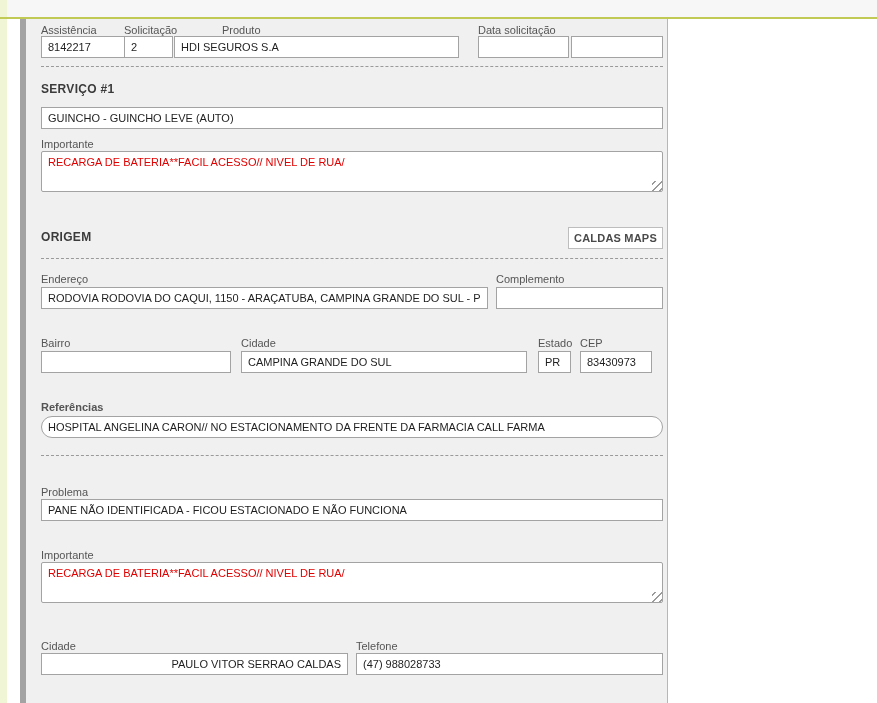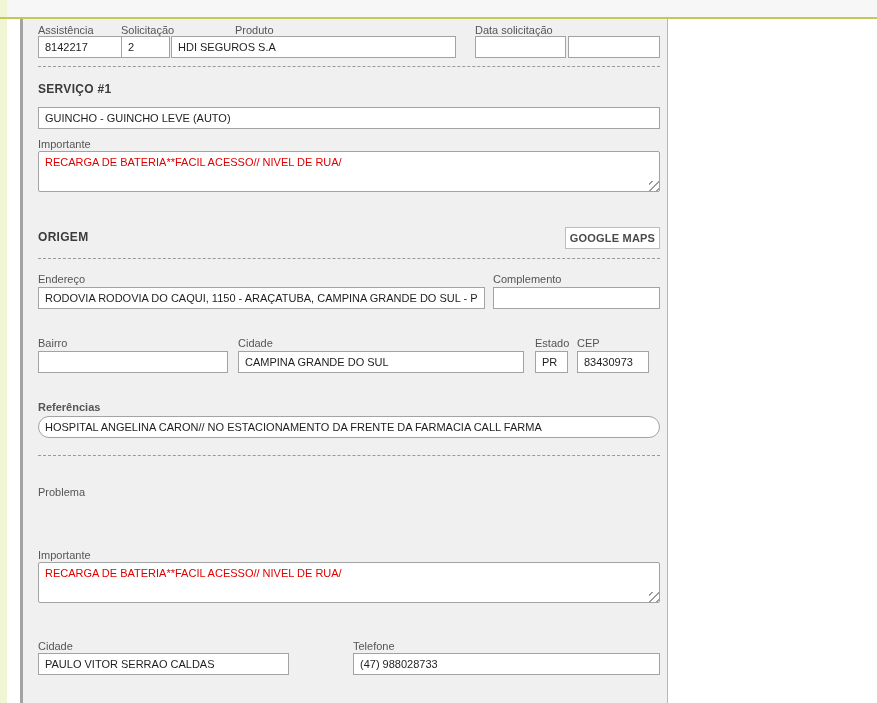--- a/index.html
+++ b/index.html
@@ -8,21 +8,21 @@
     background:#ffffff;
     font-family:"Liberation Sans","DejaVu Sans",sans-serif;
     -webkit-font-smoothing:antialiased;
   }
   .left-strip{position:absolute;left:0;top:0;width:7px;height:703px;background:var(--strip,#eff5d5);}
   .top-bar{position:absolute;left:7px;top:0;width:870px;height:17px;background:#f7f7f7;}
   .accent-line{position:absolute;left:0;top:17px;width:877px;height:2px;background:var(--accent,#c0ca55);}
   .panel{
     position:absolute;left:20px;top:19px;width:648px;height:684px;
     background:var(--panel-bg,#f0f0f0);
-    border-left:3px solid #a3a3a3;border-right:1px solid #b7b7b7;
+    border-left:6px solid #a3a3a3;border-right:1px solid #b7b7b7;
     box-sizing:border-box;
   }
   .lbl{position:absolute;font-size:11px;color:#555;white-space:nowrap;}
   .sect{position:absolute;font-size:12px;font-weight:bold;color:#3b3b3b;letter-spacing:.3px;white-space:nowrap;}
   .inp{
     position:absolute;height:22px;box-sizing:border-box;
     background:#fff;border:1px solid #a3a3a3;border-radius:0;
     font-family:inherit;font-size:11px;color:#1e1e1e;padding:0 6px;outline:none;
   }
   .txa{
@@ -50,38 +50,38 @@
 <div class="accent-line"></div>
 
 <div class="panel">
 
   <div class="lbl" style="left:15px;top:5px;">Assistência</div>
   <input class="inp" style="left: 15px; top: 17px; width: 91px;" value="8142217">
 
   <div class="lbl" style="left:98px;top:5px;">Solicitação</div>
   <input class="inp" style="left: 98px; top: 17px; width: 49px;" value="2">
 
-  <div class="lbl" style="left:172px;top:5px;padding-left:40px;">Produto</div>
+  <div class="lbl" style="left:156px;top:5px;padding-left:40px;">Produto</div>
   <input class="inp" style="left: 148px; top: 17px; width: 285px;" value="HDI SEGUROS S.A">
 
   <div class="lbl" style="left:452px;top:5px;">Data solicitação</div>
   <input class="inp" style="left: 452px; top: 17px; width: 91px;" value="">
   <input class="inp" style="left: 545px; top: 17px; width: 92px;" value="">
 
   <div class="dash" style="left:15px;top:47px;width:622px;"></div>
 
   <div class="sect" style="left:15px;top:63px;">SERVIÇO #1</div>
   <input class="inp" style="left: 15px; top: 88px; width: 622px;" value="GUINCHO - GUINCHO LEVE (AUTO)">
 
   <div class="lbl" style="left:15px;top:119px;">Importante</div>
   <textarea class="txa" style="left: 15px; top: 132px; width: 622px; height: 41px;">RECARGA DE BATERIA**FACIL ACESSO// NIVEL DE RUA/</textarea>
   <div class="grip" style="left:626px;top:162px;"></div>
 
   <div class="sect" style="left:15px;top:211px;">ORIGEM</div>
-  <button class="btn" style="left:542px;top:208px;width:95px;height:22px;">GOOGLE MAPS</button>
+  <button class="btn" style="left:542px;top:208px;width:95px;height:22px;">CALDAS MAPS</button>
 
   <div class="dash" style="left:15px;top:239px;width:622px;"></div>
 
   <div class="lbl" style="left:15px;top:254px;">Endereço</div>
   <input class="inp" style="left: 15px; top: 268px; width: 447px;" value="RODOVIA RODOVIA DO CAQUI, 1150 - ARAÇATUBA, CAMPINA GRANDE DO SUL - PR, 83430-000, BRAS">
 
   <div class="lbl" style="left:470px;top:254px;">Complemento</div>
   <input class="inp" style="left: 470px; top: 268px; width: 167px;" value="">
 
   <div class="lbl" style="left:15px;top:318px;">Bairro</div>
@@ -95,24 +95,25 @@
 
   <div class="lbl" style="left:554px;top:318px;">CEP</div>
   <input class="inp" style="left: 554px; top: 332px; width: 72px;" value="83430973">
 
   <div class="lbl" style="left:15px;top:382px;font-weight:bold;">Referências</div>
   <input class="inp" style="left: 15px; top: 397px; width: 622px; border-radius: 11px;" value="HOSPITAL ANGELINA CARON// NO ESTACIONAMENTO DA FRENTE DA FARMACIA CALL FARMA">
 
   <div class="dash" style="left:15px;top:436px;width:622px;"></div>
 
   <div class="lbl" style="left:15px;top:467px;">Problema</div>
+  <input class="inp" style="left: 15px; top: 480px; width: 622px;" value="PANE NÃO IDENTIFICADA - FICOU ESTACIONADO E NÃO FUNCIONA">
 
   <div class="lbl" style="left:15px;top:530px;">Importante</div>
   <textarea class="txa" style="left: 15px; top: 543px; width: 622px; height: 41px;">RECARGA DE BATERIA**FACIL ACESSO// NIVEL DE RUA/</textarea>
   <div class="grip" style="left:626px;top:573px;"></div>
 
   <div class="lbl" style="left:15px;top:621px;">Cidade</div>
-  <input class="inp" style="left: 15px; top: 634px; width: 251px;" value="PAULO VITOR SERRAO CALDAS">
+  <input class="inp" style="left: 15px; top: 634px; width: 307px; text-align: right;" value="PAULO VITOR SERRAO CALDAS">
 
   <div class="lbl" style="left:330px;top:621px;">Telefone</div>
   <input class="inp" style="left: 330px; top: 634px; width: 307px;" value="(47) 988028733">
 
 </div>
 
 </body></html>

